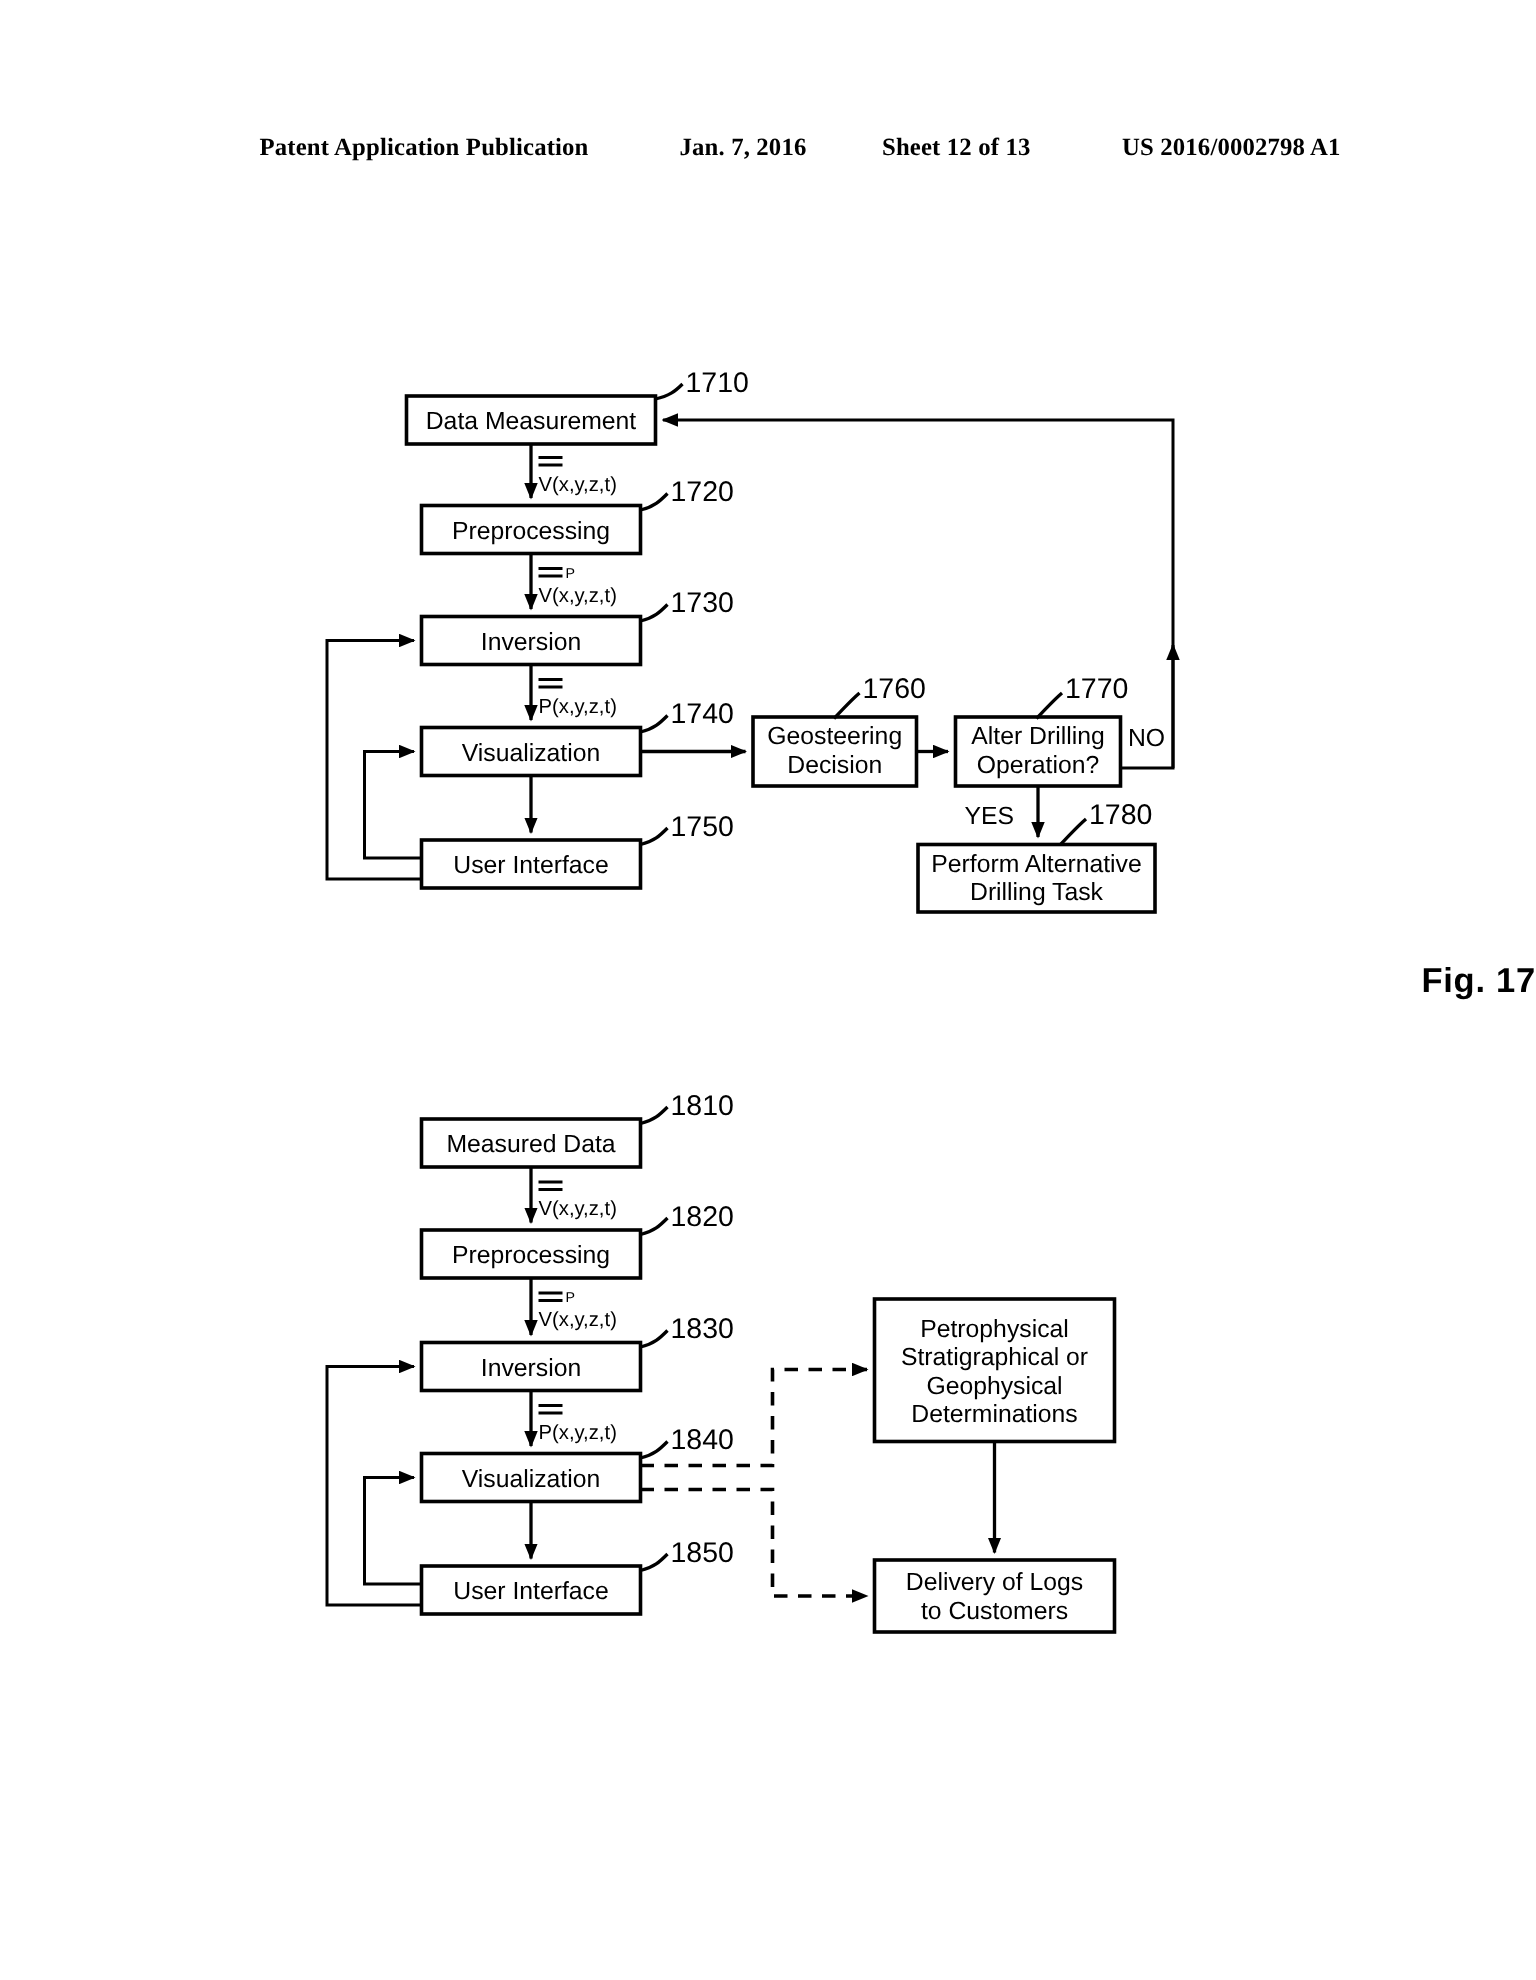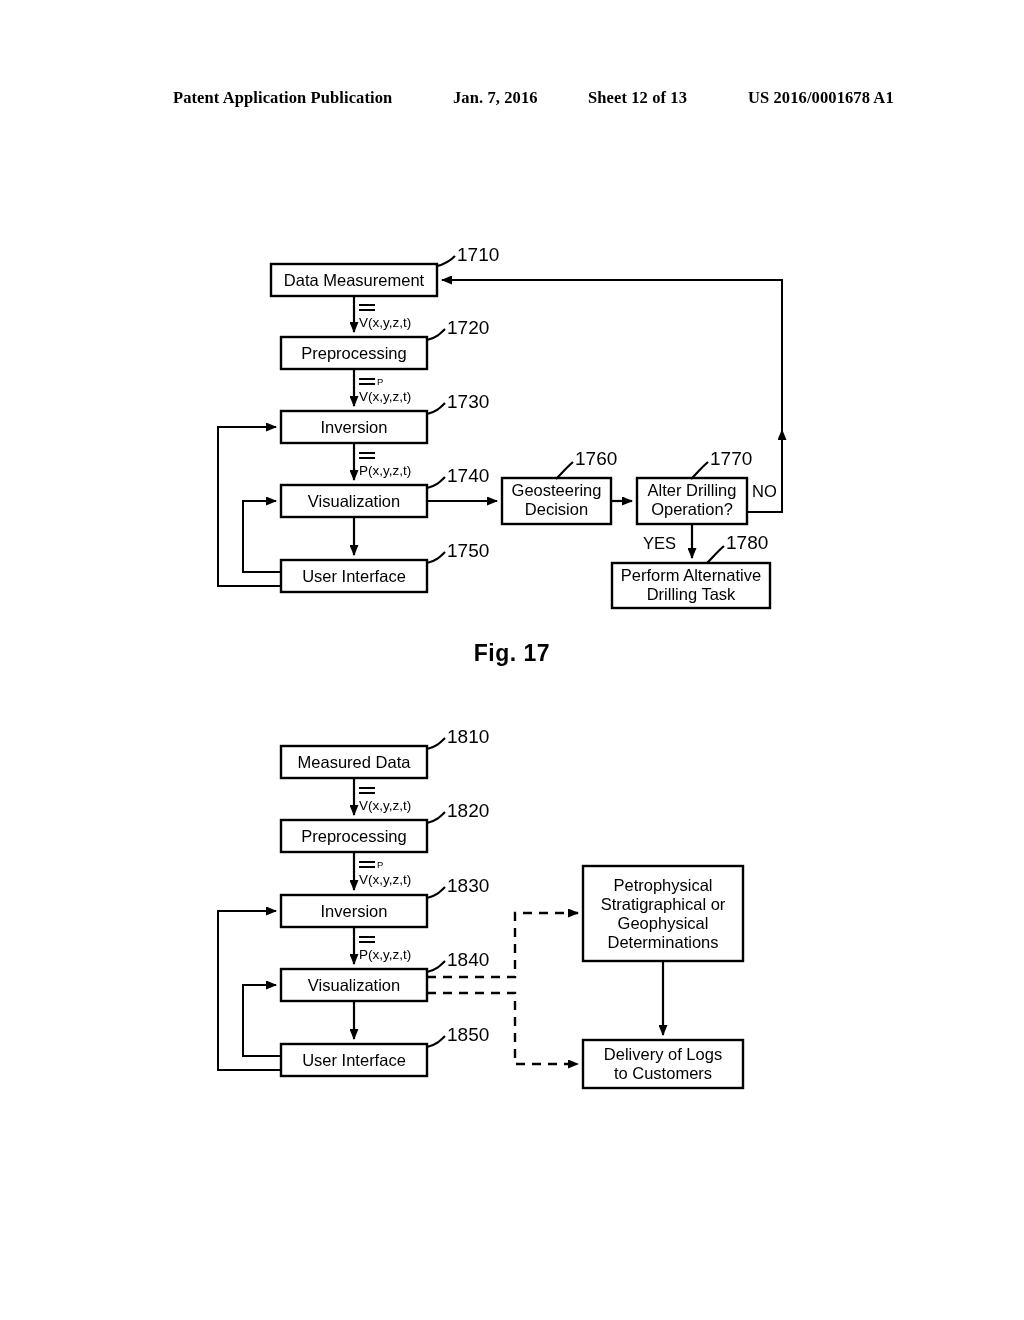--- a/index.html
+++ b/index.html
@@ -39,21 +39,21 @@
   .hseg-sheet { left: 546px; text-align: right; }
   .hseg-num   { left: 706px; }
 
   
   .fig-canvas { position: absolute; left: 0; top: 0; }
   svg.diagram { display: block; }
 
   .fig-caption {
     position: absolute;
     width: 1024px;
-    text-align: center;
+    text-align: right;
     font-family: "Liberation Sans", sans-serif;
     font-weight: bold;
     font-size: 23px;
     letter-spacing: 0.5px;
   }
   #fig17-caption { top: 640px; }
   #fig18-caption { top: 1119px; }
 
   
   text {
@@ -95,21 +95,21 @@
 </style>
 </head>
 <body>
 
 <div class="page">
 
   <div class="pub-header">
     <span class="seg hseg-title">Patent Application Publication</span>
     <span class="seg hseg-date">Jan. 7, 2016</span>
     <span class="seg hseg-sheet">Sheet 12 of 13</span>
-    <span class="seg hseg-num">US 2016/0001678 A1</span>
+    <span class="seg hseg-num">US 2016/0002798 A1</span>
   </div>
 
   <div class="fig-canvas" style="left:0; top:0;">
   <svg class="diagram" width="1024" height="640" viewBox="0 0 1024 640" xmlns="http://www.w3.org/2000/svg">
     <defs>
       <marker id="arrS" markerWidth="11" markerHeight="9" refX="10" refY="4.5" orient="auto" markerUnits="userSpaceOnUse">
         <path d="M0,0 L11,4.5 L0,9 z" fill="#000"></path>
       </marker>
     </defs>
 

